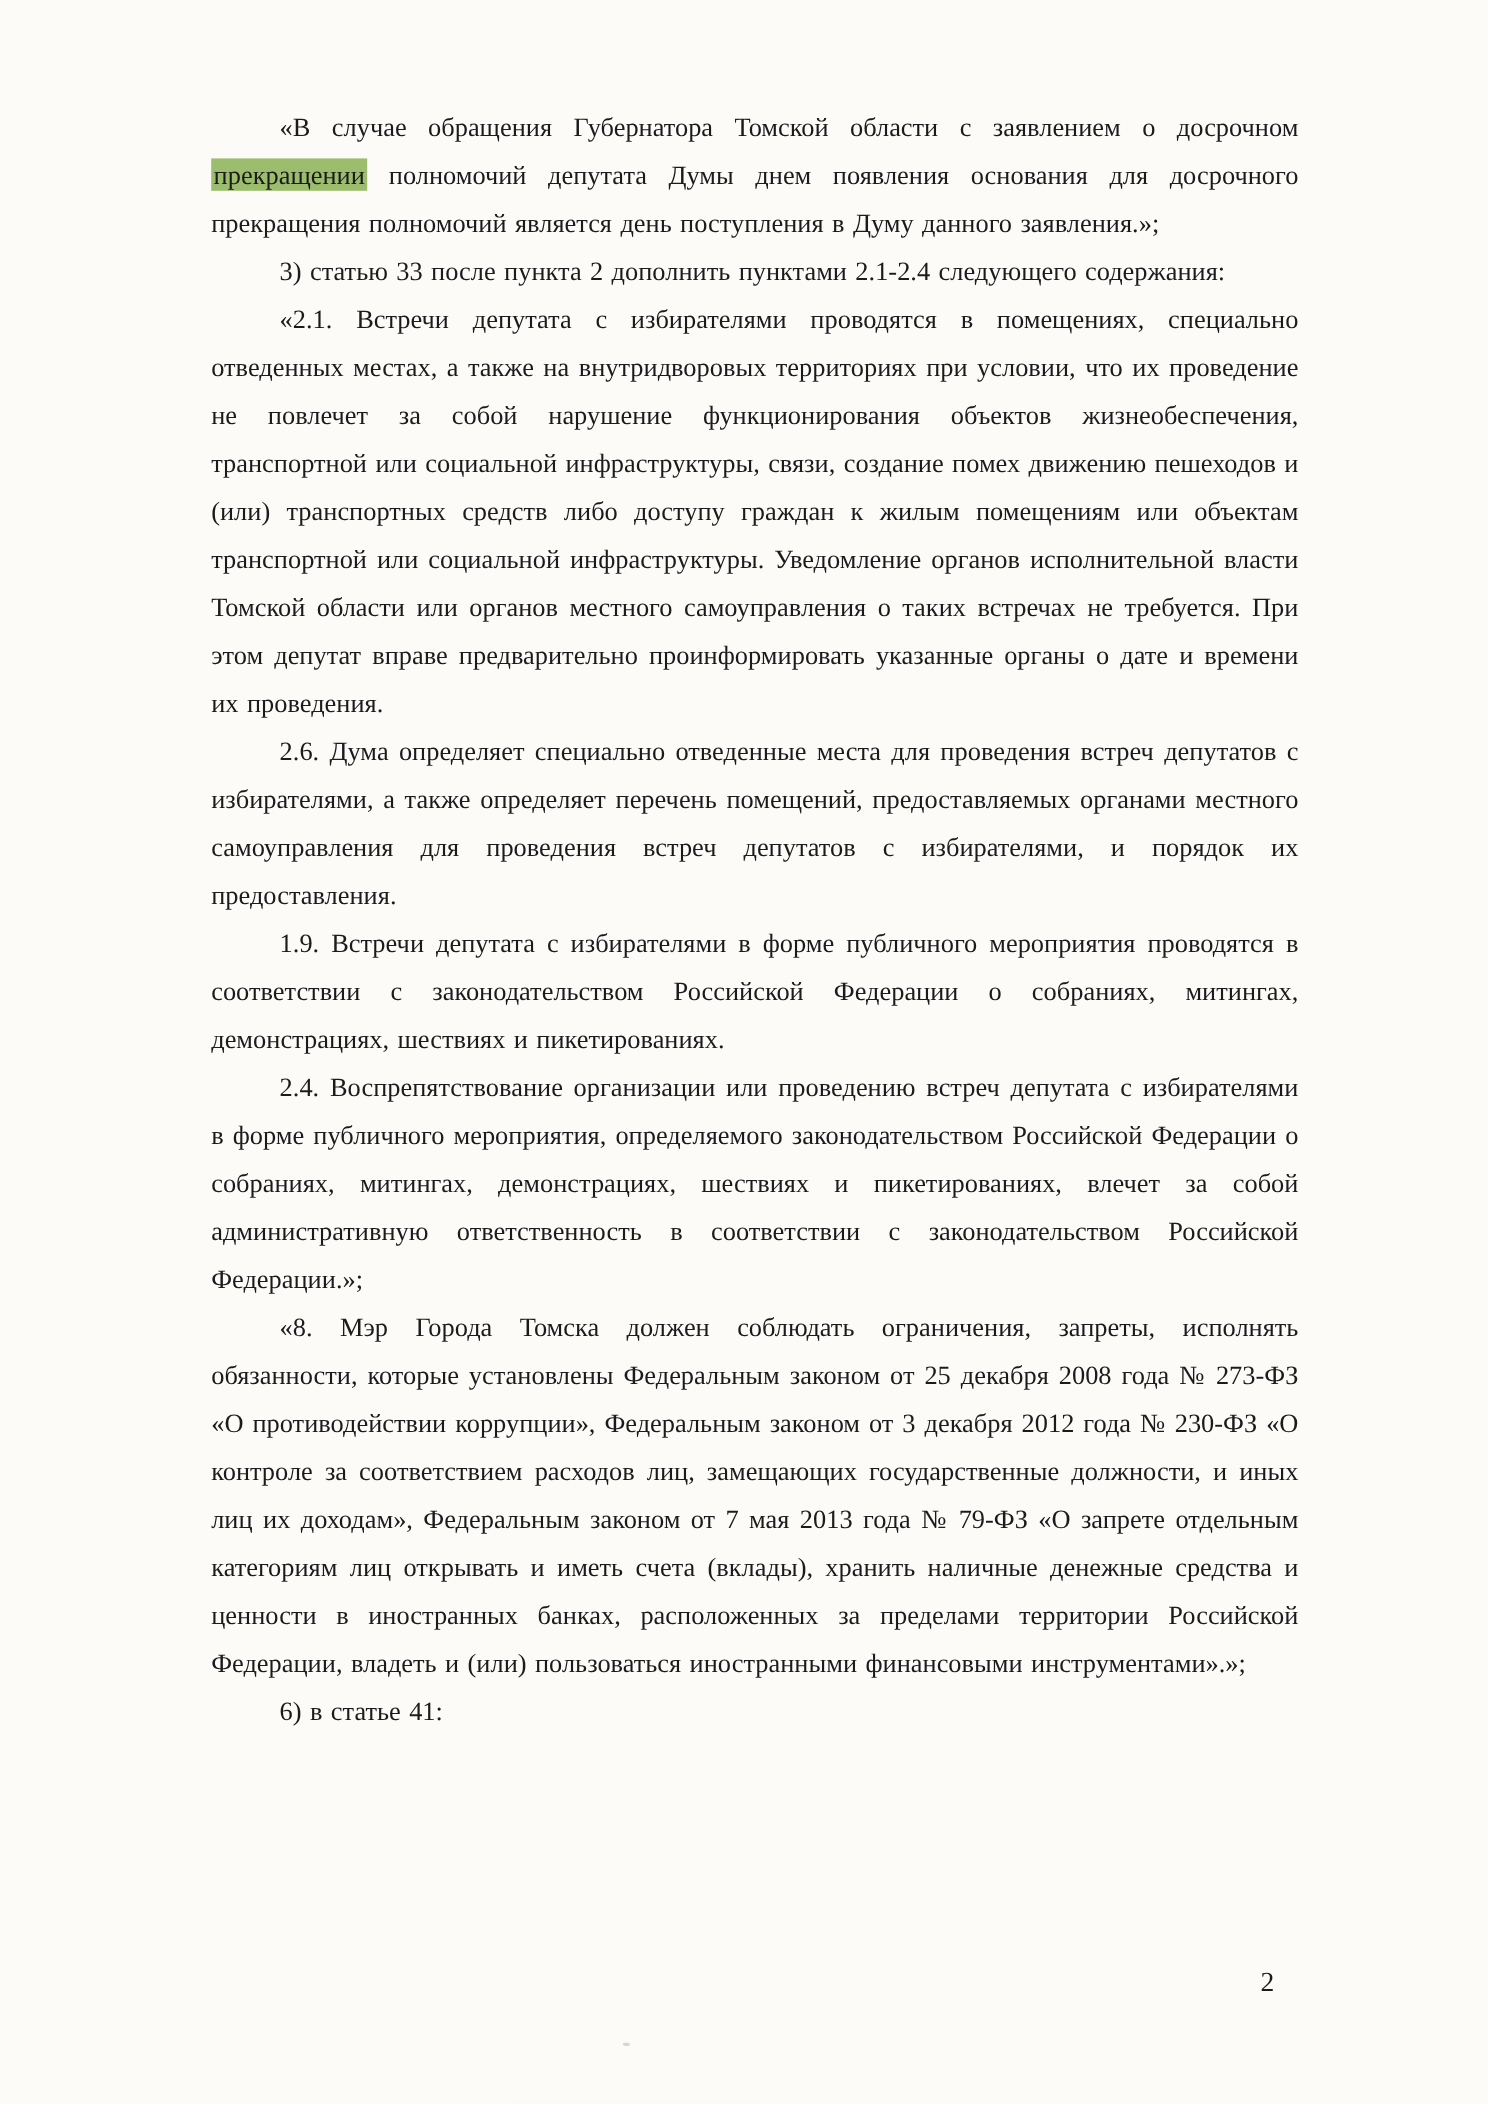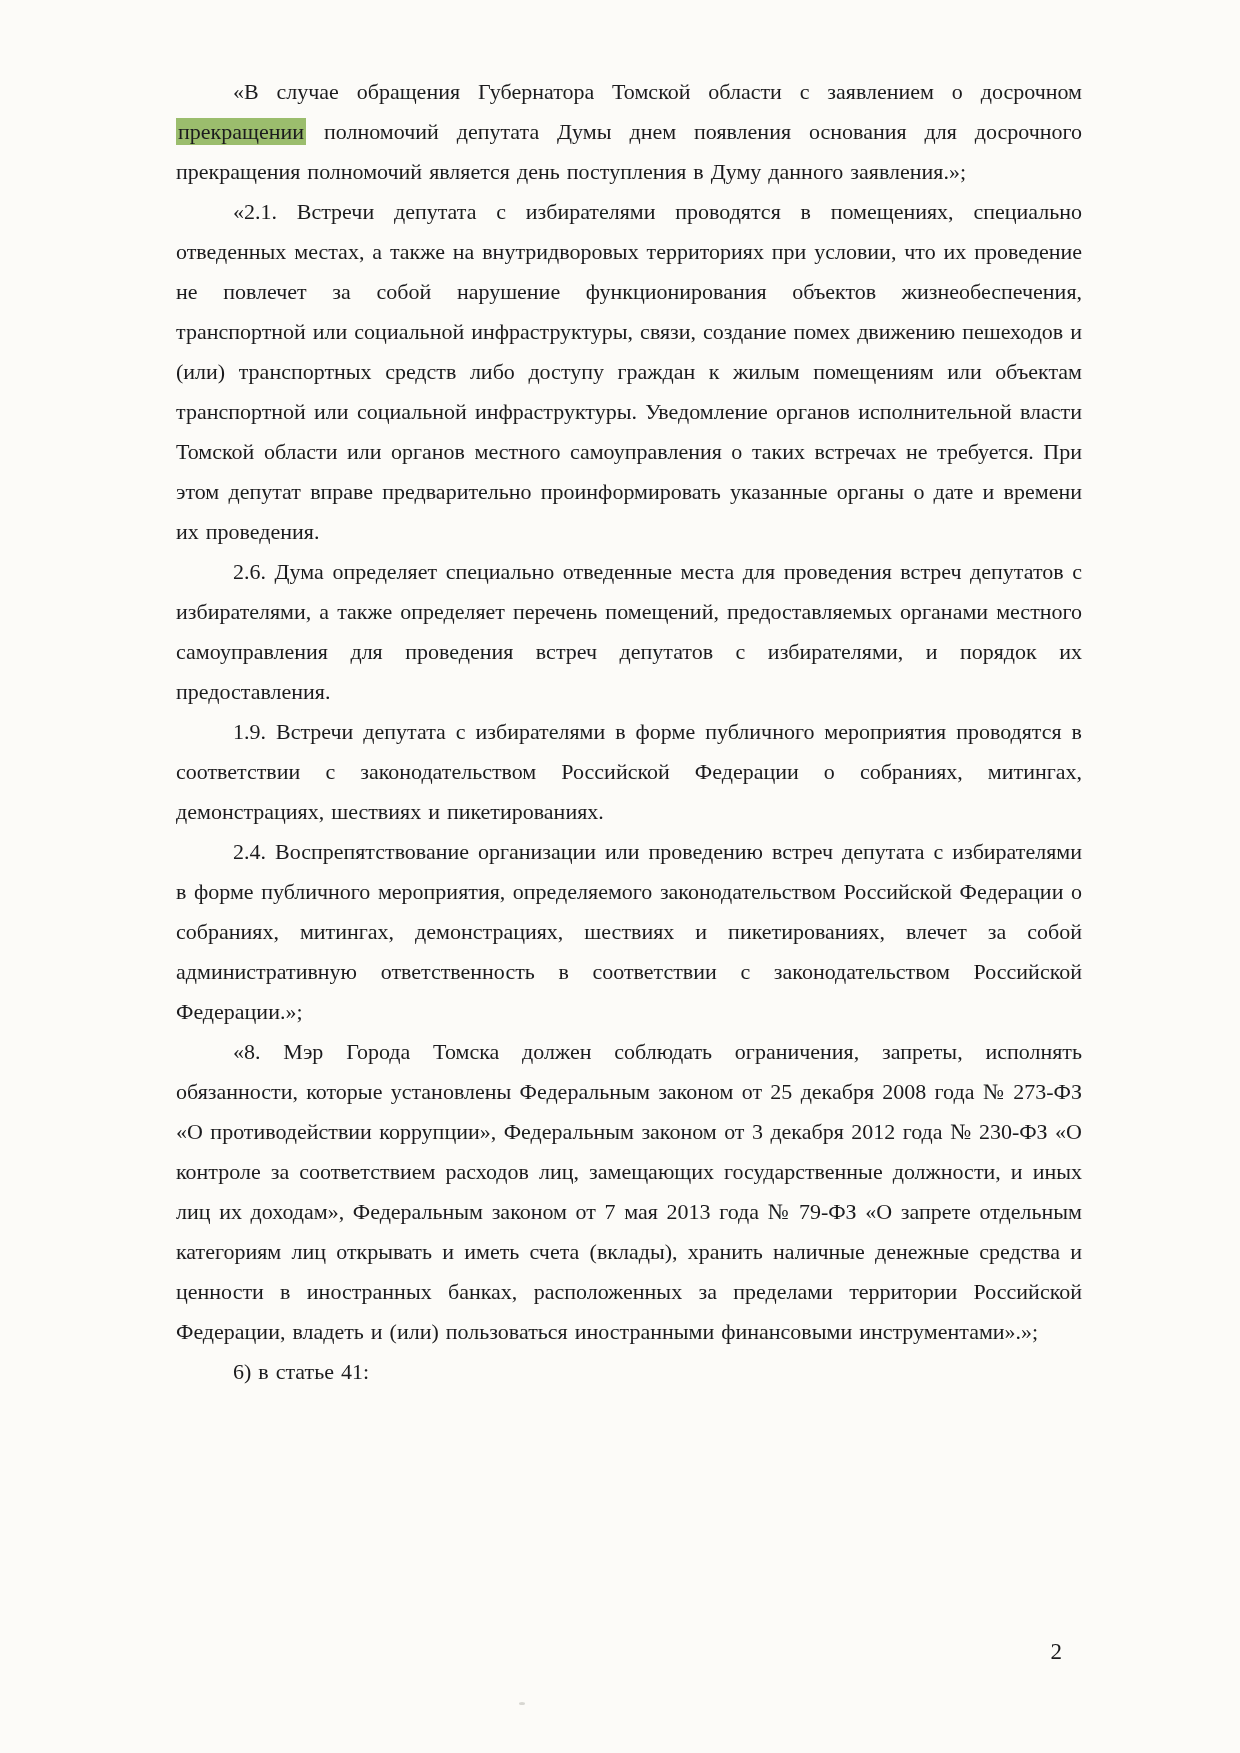--- a/index.html
+++ b/index.html
@@ -16,21 +16,21 @@
     position: relative;
     width: 1240px;
     height: 1753px;
     background: #fcfbf8;
     overflow: hidden;
     color: #1b1b1d;
   }
   .content {
     position: absolute;
     left: 176px;
-    top: 72px;
+    top: 86px;
     width: 906px;
   }
   .content p {
     margin: 0;
     font-size: 22px;
     line-height: 40px;
     text-align: justify;
     text-indent: 57px;
     word-spacing: 1.5px;
     color: #1b1b1d;
@@ -58,20 +58,21 @@
   }
 </style>
 </head>
 <body>
 
 <div class="page">
   <div class="content">
 
     <p><span>«В случае обращения Губернатора Томской области с заявлением о досрочном </span><span class="hl">прекращении</span><span> полномочий депутата Думы днем появления основания для досрочного прекращения полномочий является день поступления в Думу данного заявления.»;</span></p>
 
+    <p>3) статью 33 после пункта 2 дополнить пунктами 2.1-2.4 следующего содержания:</p>
 
     <p>«2.1. Встречи депутата с избирателями проводятся в помещениях, специально отведенных местах, а также на внутридворовых территориях при условии, что их проведение не повлечет за собой нарушение функционирования объектов жизнеобеспечения, транспортной или социальной инфраструктуры, связи, создание помех движению пешеходов и (или) транспортных средств либо доступу граждан к жилым помещениям или объектам транспортной или социальной инфраструктуры. Уведомление органов исполнительной власти Томской области или органов местного самоуправления о таких встречах не требуется. При этом депутат вправе предварительно проинформировать указанные органы о дате и времени их проведения.</p>
 
     <p>2.6. Дума определяет специально отведенные места для проведения встреч депутатов с избирателями, а также определяет перечень помещений, предоставляемых органами местного самоуправления для проведения встреч депутатов с избирателями, и порядок их предоставления.</p>
 
     <p>1.9. Встречи депутата с избирателями в форме публичного мероприятия проводятся в соответствии с законодательством Российской Федерации о собраниях, митингах, демонстрациях, шествиях и пикетированиях.</p>
 
     <p>2.4. Воспрепятствование организации или проведению встреч депутата с избирателями в форме публичного мероприятия, определяемого законодательством Российской Федерации о собраниях, митингах, демонстрациях, шествиях и пикетированиях, влечет за собой административную ответственность в соответствии с законодательством Российской Федерации.»;</p>
 
 

